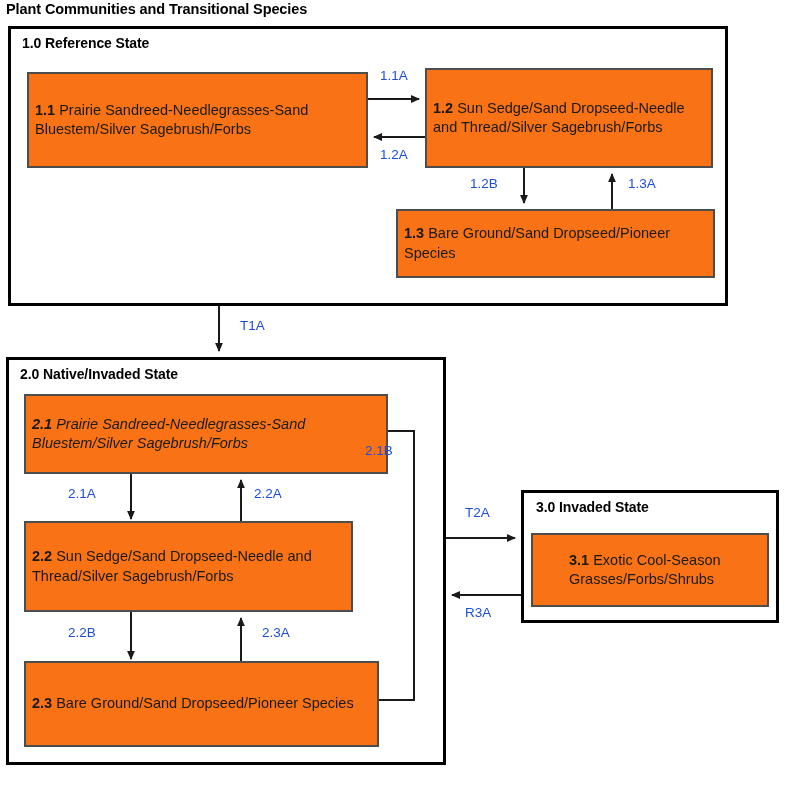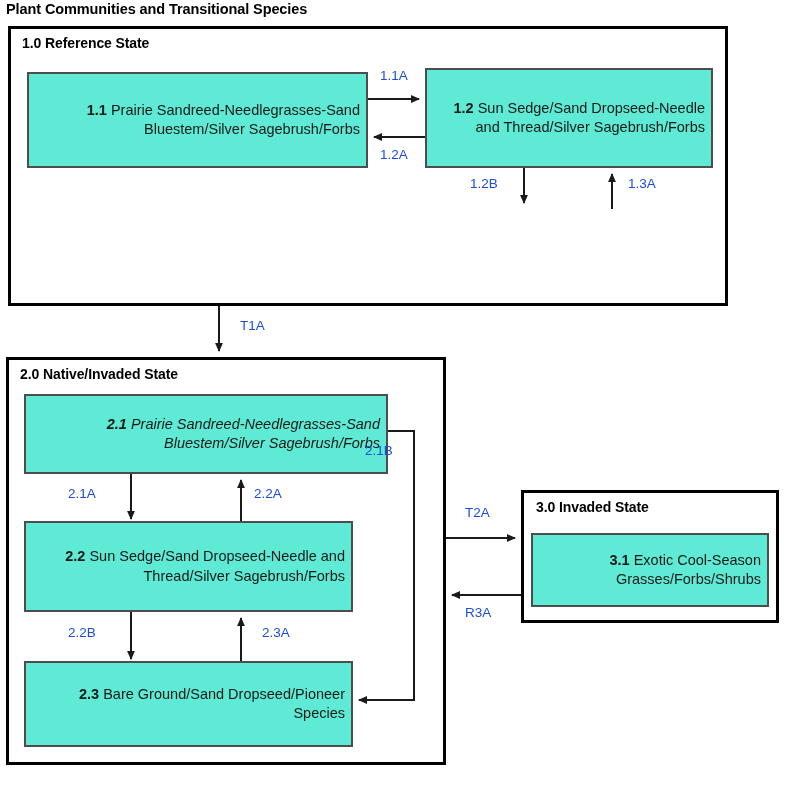--- a/index.html
+++ b/index.html
@@ -45,25 +45,25 @@
     position: absolute;
     font-size: 14px;
     font-weight: bold;
     white-space: nowrap;
     letter-spacing: -0.1px;
   }
   .comm-box {
     position: absolute;
     box-sizing: border-box;
     border: 2px solid #4d4d4d;
-    background: #5eead4;
+    background: #f97316;
     display: flex;
     align-items: center;
     justify-content: center;
-    text-align: right;
+    text-align: left;
     font-size: 14.5px;
     line-height: 1.33;
     color: #1a1a1a;
     padding: 2px 6px;
   }
   .comm-box .num {
     font-weight: bold;
   }
   .comm-text {
     display: block;
@@ -127,30 +127,33 @@
   </svg>
 
   <div class="comm-box" style="left:27px; top:72px; width:341px; height:96px;">
     <span class="comm-text"><span class="num">1.1</span> <span>Prairie Sandreed-Needlegrasses-Sand Bluestem/Silver Sagebrush/Forbs</span></span>
   </div>
 
   <div class="comm-box" style="left:425px; top:68px; width:288px; height:100px;">
     <span class="comm-text"><span class="num">1.2</span> <span>Sun Sedge/Sand Dropseed-Needle and Thread/Silver Sagebrush/Forbs</span></span>
   </div>
 
+  <div class="comm-box" style="left:396px; top:209px; width:319px; height:69px;">
+    <span class="comm-text"><span class="num">1.3</span> <span>Bare Ground/Sand Dropseed/Pioneer Species</span></span>
+  </div>
 
   <div class="comm-box" style="left:24px; top:394px; width:364px; height:80px;font-style:italic;">
     <span class="comm-text"><span class="num">2.1</span> <span>Prairie Sandreed-Needlegrasses-Sand Bluestem/Silver Sagebrush/Forbs</span></span>
   </div>
 
   <div class="comm-box" style="left:24px; top:521px; width:329px; height:91px;">
     <span class="comm-text"><span class="num">2.2</span> <span>Sun Sedge/Sand Dropseed-Needle and Thread/Silver Sagebrush/Forbs</span></span>
   </div>
 
-  <div class="comm-box" style="left:24px; top:661px; width:329px; height:86px;">
+  <div class="comm-box" style="left:24px; top:661px; width:355px; height:86px;">
     <span class="comm-text"><span class="num">2.3</span> <span>Bare Ground/Sand Dropseed/Pioneer Species</span></span>
   </div>
 
   <div class="comm-box" style="left:531px; top:533px; width:238px; height:74px;padding-left:36px;">
     <span class="comm-text"><span class="num">3.1</span> <span>Exotic Cool-Season Grasses/Forbs/Shrubs</span></span>
   </div>
 
   <div class="edge-label" style="left:380px; top:68px;">1.1A</div>
   <div class="edge-label" style="left:380px; top:147px;">1.2A</div>
   <div class="edge-label" style="left:470px; top:176px;">1.2B</div>

